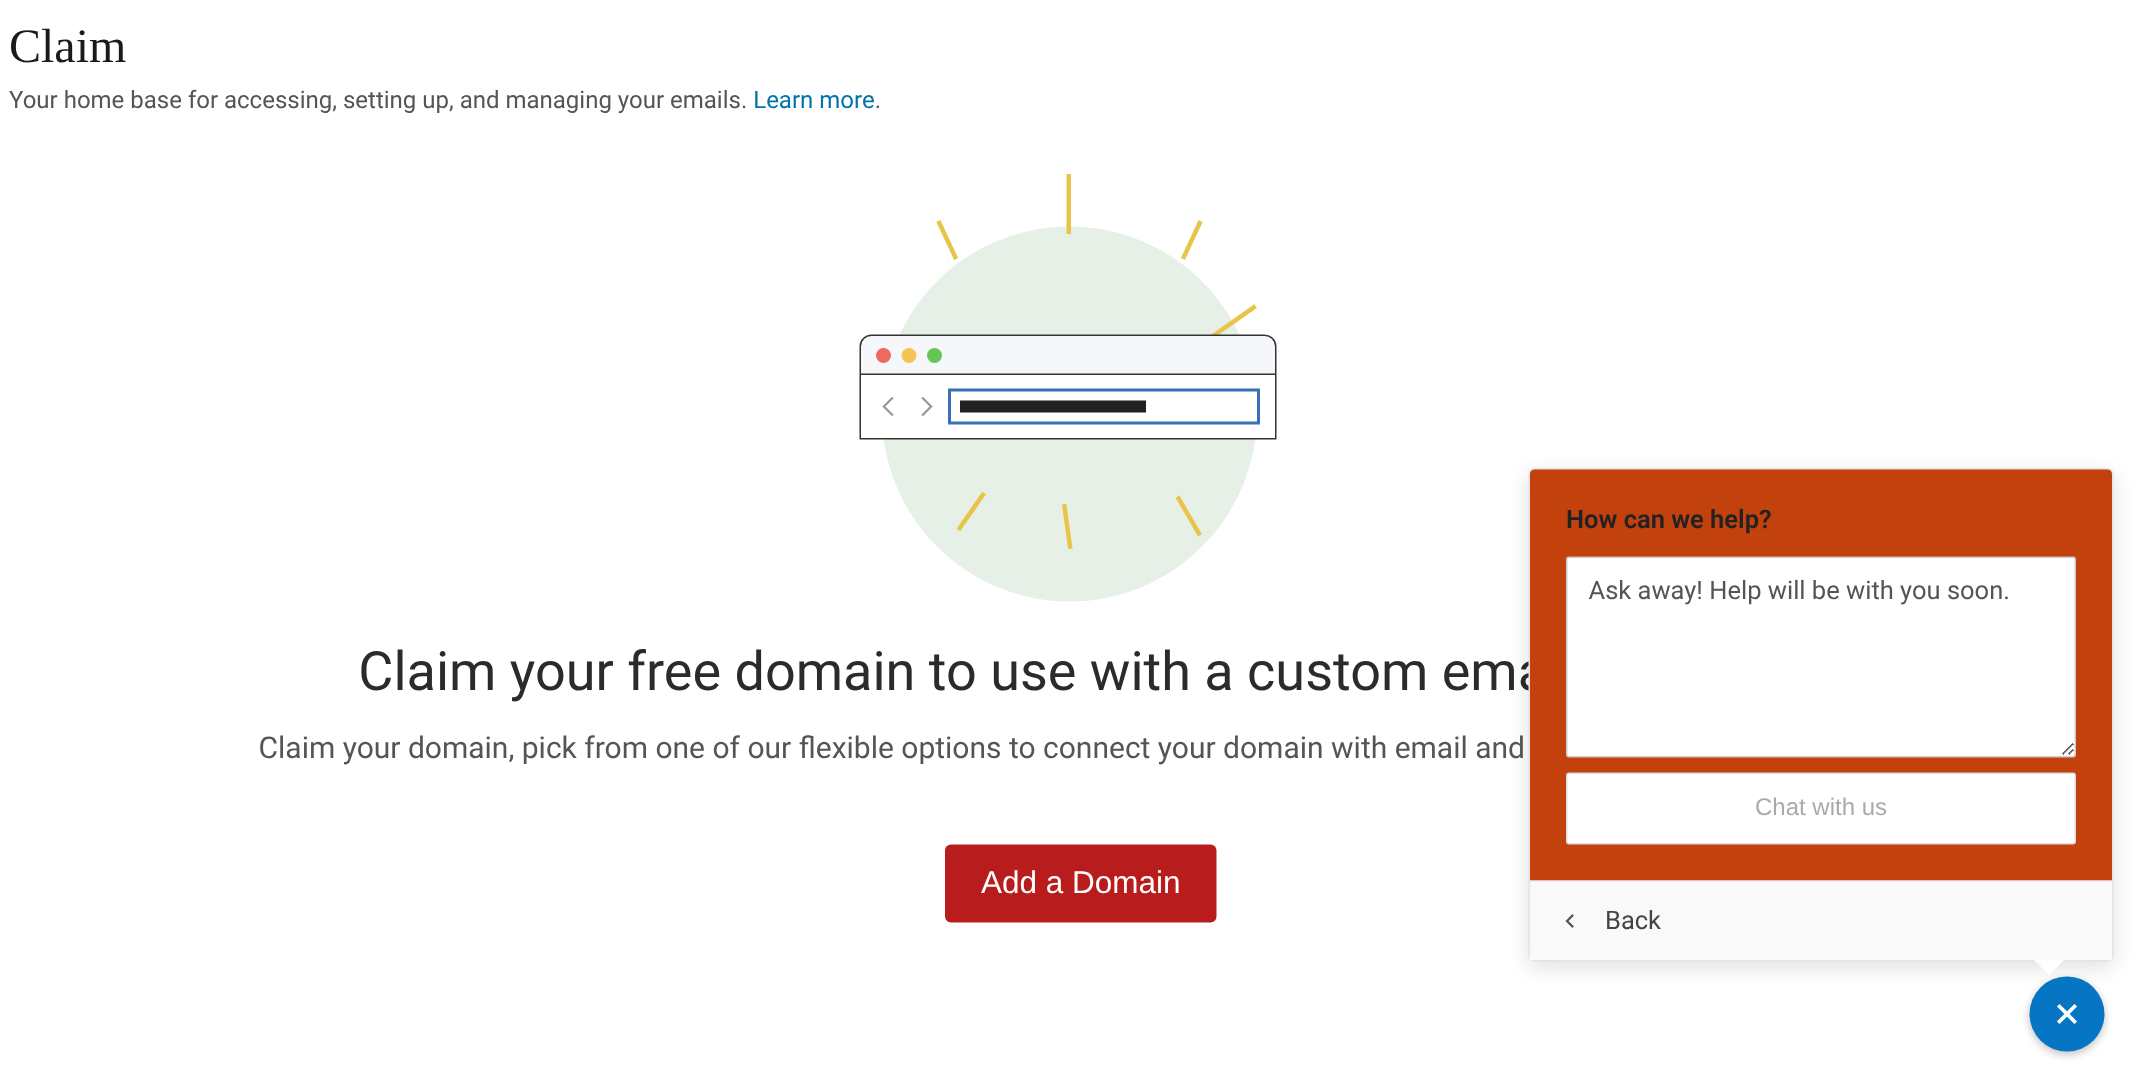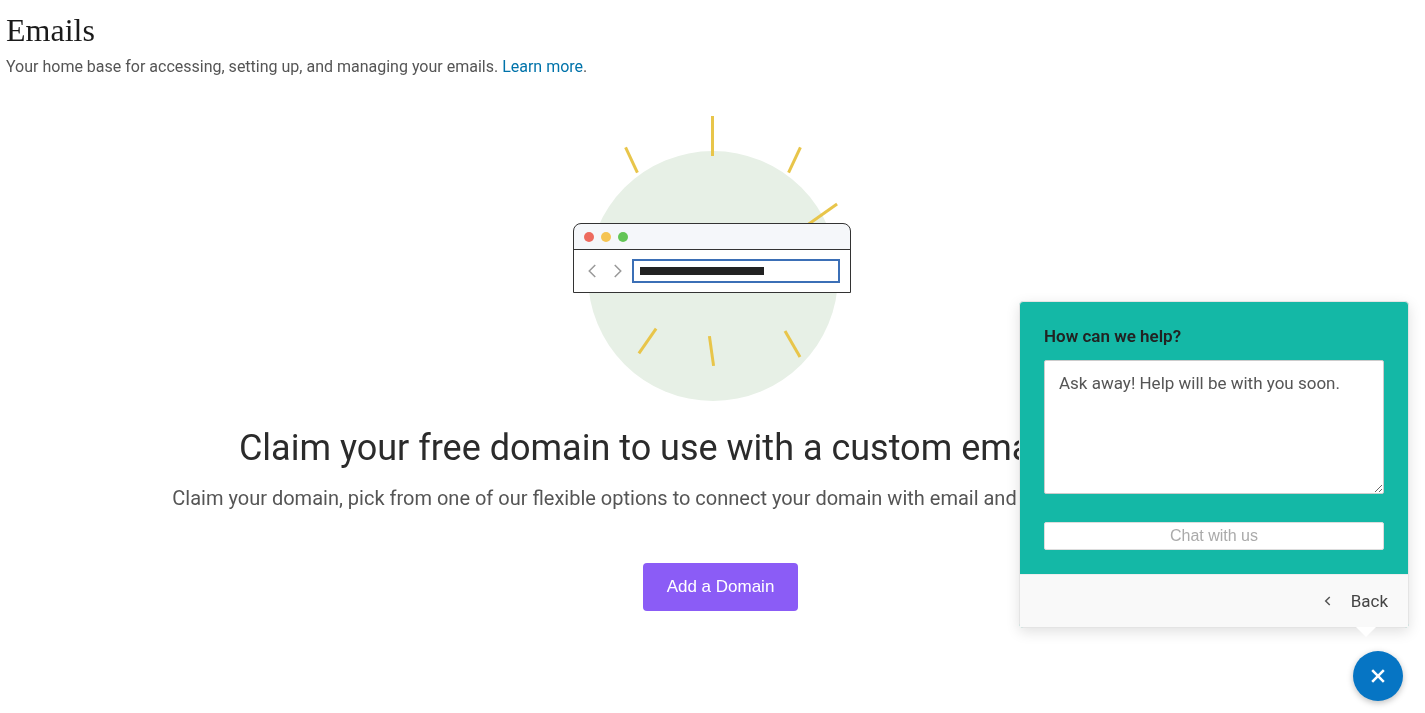--- a/index.html
+++ b/index.html
@@ -116,37 +116,37 @@
       font-size: 20px;
       color: #555;
       margin-top: 14px;
       line-height: 1.5;
       padding: 0 120px;
     }
     .cta {
       margin-top: 50px;
     }
     .cta button {
-      background: #8b5cf6;
+      background: #b91c1c;
       color: #fff;
       border: none;
-      font-size: 17px;
+      font-size: 21px;
       padding: 14px 24px;
       border-radius: 4px;
       cursor: pointer;
       margin-left: 16px;
     }
 
     
     .help-panel {
       position: absolute;
       right: 16px;
-      bottom: 85px;
+      bottom: 72px;
       width: 390px;
-      background: #14b8a6;
+      background: #c2410c;
       border: 1px solid #e4e4e4;
       border-radius: 4px;
       box-shadow: 0 4px 14px rgba(0,0,0,0.12);
     }
     .help-body { padding: 24px; }
     .help-title {
       font-size: 17px;
       font-weight: 600;
       margin-bottom: 14px;
       color: #222;
@@ -158,40 +158,39 @@
       font-size: 17px;
       font-family: inherit;
       color: #555;
       border: 1px solid #ccc;
       border-radius: 2px;
       resize: both;
     }
     .help-textarea::placeholder { color: #555; }
     .chat-btn {
       width: 100%;
-      margin-top: 24px;
-      height: 28px;
+      margin-top: 6px;
+      height: 48px;
       background: #fff;
       border: 1px solid #ddd;
       color: #aaa;
       font-size: 16px;
       border-radius: 2px;
       cursor: pointer;
     }
     .help-footer {
       border-top: 1px solid #eee;
       background: #f9f9f9;
       padding: 16px 20px;
       display: flex;
       align-items: center;
       gap: 16px;
       cursor: pointer;
       font-size: 17px;
       color: #444;
-      justify-content: flex-end;
     }
     .back-chevron {
       width: 14px; height: 14px; stroke: #555; stroke-width: 2.5; fill: none;
     }
     .bubble-tail {
       position: absolute;
       right: 32px;
       bottom: -10px;
       width: 0; height: 0;
       border-left: 10px solid transparent;
@@ -220,21 +219,21 @@
       align-items: center;
       justify-content: center;
       cursor: pointer;
       box-shadow: 0 2px 6px rgba(0,0,0,0.25);
     }
     .fab svg { stroke: #fff; stroke-width: 3; width: 20px; height: 20px; }
   </style>
 </head>
 <body>
 
-<h1 class="page-title">Emails</h1>
+<h1 class="page-title">Claim</h1>
 <p class="page-subtitle">
   <span>Your home base for accessing, setting up, and managing your emails. </span><a href="#">Learn more</a><span>.</span>
 </p>
 
 <div class="hero">
   <div class="illustration">
     <div class="circle-bg"></div>
     <div class="ray r1"></div><div class="ray r2"></div><div class="ray r3"></div><div class="ray r4"></div>
     <div class="ray r5"></div><div class="ray r6"></div><div class="ray r7"></div>
     <div class="browser-card">

